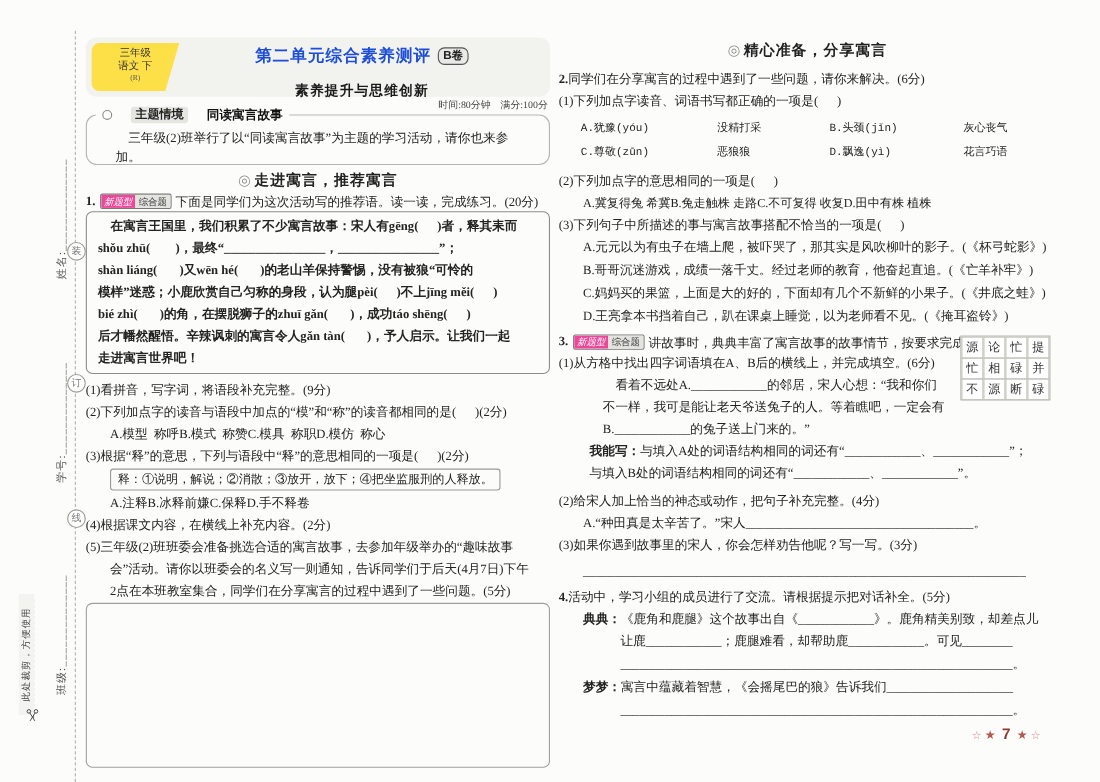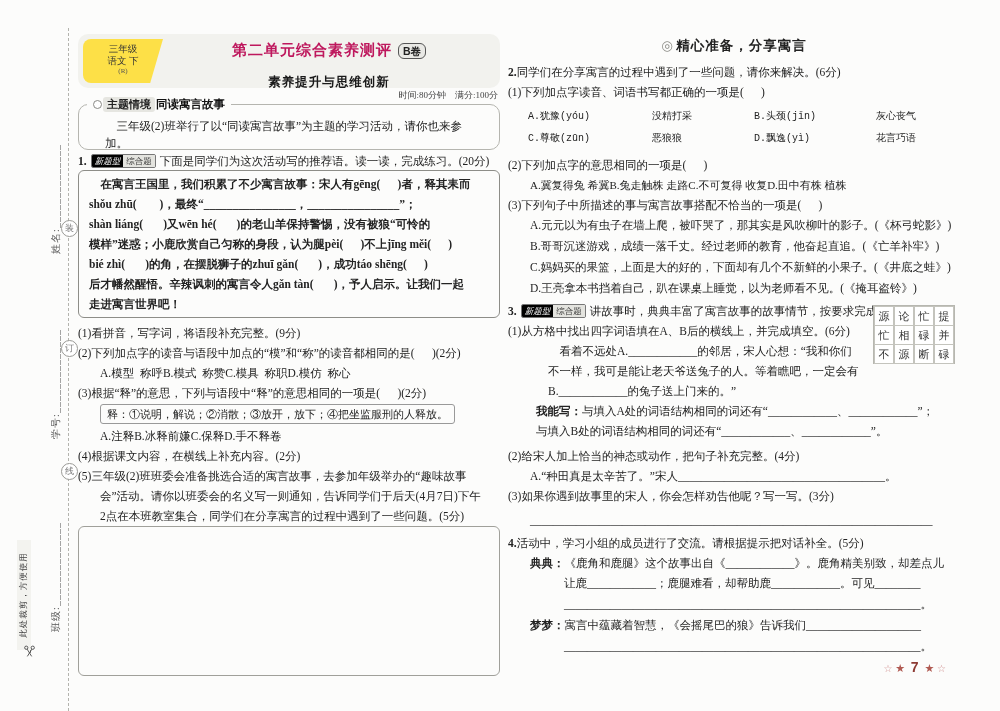--- a/index.html
+++ b/index.html
@@ -29,41 +29,41 @@
   .page-right{left:508px;width:452px;padding-top:38px;}
   
   .hdr{position:relative;height:54px;background:#f2f2ee;border-radius:10px;}
   .g-badge{position:absolute;left:5px;top:5px;width:80px;height:44px;background:#fde047;
     clip-path:polygon(0 0,100% 0,84% 100%,0 100%);border-radius:8px 0 0 8px;
     text-align:center;padding-top:4px;box-sizing:border-box;color:#333;}
   .g-badge .l1{font-size:9.5px;line-height:12px;}
   .g-badge .l3{font-size:7px;line-height:9px;color:#555;}
   .hdr-title{position:absolute;left:90px;right:10px;top:7px;text-align:center;}
   .title-row{display:flex;align-items:center;justify-content:center;gap:6px;}
-  .title-main{font-size:15px;letter-spacing:1px;color:#be185d;}
+  .title-main{font-size:15px;letter-spacing:1px;color:#1d4ed8;}
   .paper-badge{font-size:10.5px;border:1.5px solid #555;border-radius:6px;background:#e9e9e5;
     padding:0 4px;line-height:14px;color:#222;}
   .subtitle{font-size:12.5px;margin-top:14px;letter-spacing:1px;color:#1a1a1a;}
   .meta{font-size:9px;color:#444;text-align:right;height:13px;line-height:13px;margin-top:1px;padding-right:2px;}
   
   .theme{position:relative;margin-top:2px;height:46px;border:1px solid #b5b5af;border-radius:10px;box-sizing:border-box;}
-  .theme-label{position:absolute;top:-8px;left:8px;background:#fcfcfb;padding:0 6px;display:flex;align-items:center;gap:1px;}
+  .theme-label{position:absolute;top:-8px;left:8px;background:#fcfcfb;padding:0 6px;display:flex;align-items:center;gap:17px;}
   .ring{width:7px;height:7px;border:1.5px solid #8a8a86;border-radius:50%;background:#fff;}
   .theme-badge{font-size:11px;background:#e6e6e1;border-radius:3px;padding:0 4px;line-height:15px;color:#222;}
   .theme-title{font-size:11.5px;color:#111;}
   .theme-text{font-size:11.5px;line-height:17px;padding:13px 14px 0 26px;white-space:pre-wrap;}
   
   .sec{height:16px;margin-top:6px;text-align:center;font-size:13.5px;line-height:16px;letter-spacing:1px;}
   .sec .sec-ic{color:#8f8f8a;font-weight:normal;margin-right:2px;}
   
   .qline{display:flex;align-items:center;gap:4px;height:18px;margin-top:2px;}
   .qnum{font-size:11.5px;font-weight:bold;}
   .tag{display:inline-flex;border:1px solid #777;border-radius:2px;overflow:hidden;height:12px;
     font-family:"Liberation Sans",sans-serif;font-size:8.5px;line-height:12px;}
-  .tag .tg1{background:#000000;color:#fff;padding:0 3px;font-style:italic;}
+  .tag .tg1{background:#ec4899;color:#fff;padding:0 3px;font-style:italic;}
   .tag .tg2{background:#e4e4df;color:#333;padding:0 3px;}
   .qtext{font-size:11.5px;white-space:pre-wrap;}
   
   .pass-box{border:1.5px solid #8d8d88;border-radius:6px;padding:3px 10px;margin-top:0;font-weight:bold;}
   .note-box{display:inline-block;border:1px solid #999;border-radius:3px;padding:0 6px;font-size:11px;
     line-height:18px;margin-left:22px;margin-top:1px;white-space:pre-wrap;}
   .opt-row{display:flex;justify-content:flex-start;padding-left:22px;padding-right:8px;height:20px;}
   .opt-row span{font-size:11.5px;white-space:pre-wrap;line-height:20px;}
   .opt-row4{display:flex;padding-left:20px;height:22px;align-items:center;}
   .opt-row4 span{font-size:10px;white-space:pre-wrap;font-family:Liberation Mono, monospace;}
@@ -129,20 +129,21 @@
 
   <div class="theme">
     <div class="theme-label">
       <span class="ring"></span>
       <span class="hd theme-badge">主题情境</span>
       <span class="hd theme-title">同读寓言故事</span>
     </div>
     <div class="theme-text">    三年级(2)班举行了以“同读寓言故事”为主题的学习活动，请你也来参加。</div>
   </div>
 
+  <div class="hd sec"><span class="sec-ic">◎</span><span>走进寓言，推荐寓言</span></div>
 
   <div class="qline">
     <span class="qnum">1.</span>
     <span class="tag">
         <span class="tg1">新题型</span>
         <span class="tg2">综合题</span>
       </span>
     <span class="qtext">下面是同学们为这次活动写的推荐语。读一读，完成练习。(20分)</span>
   </div>
 

